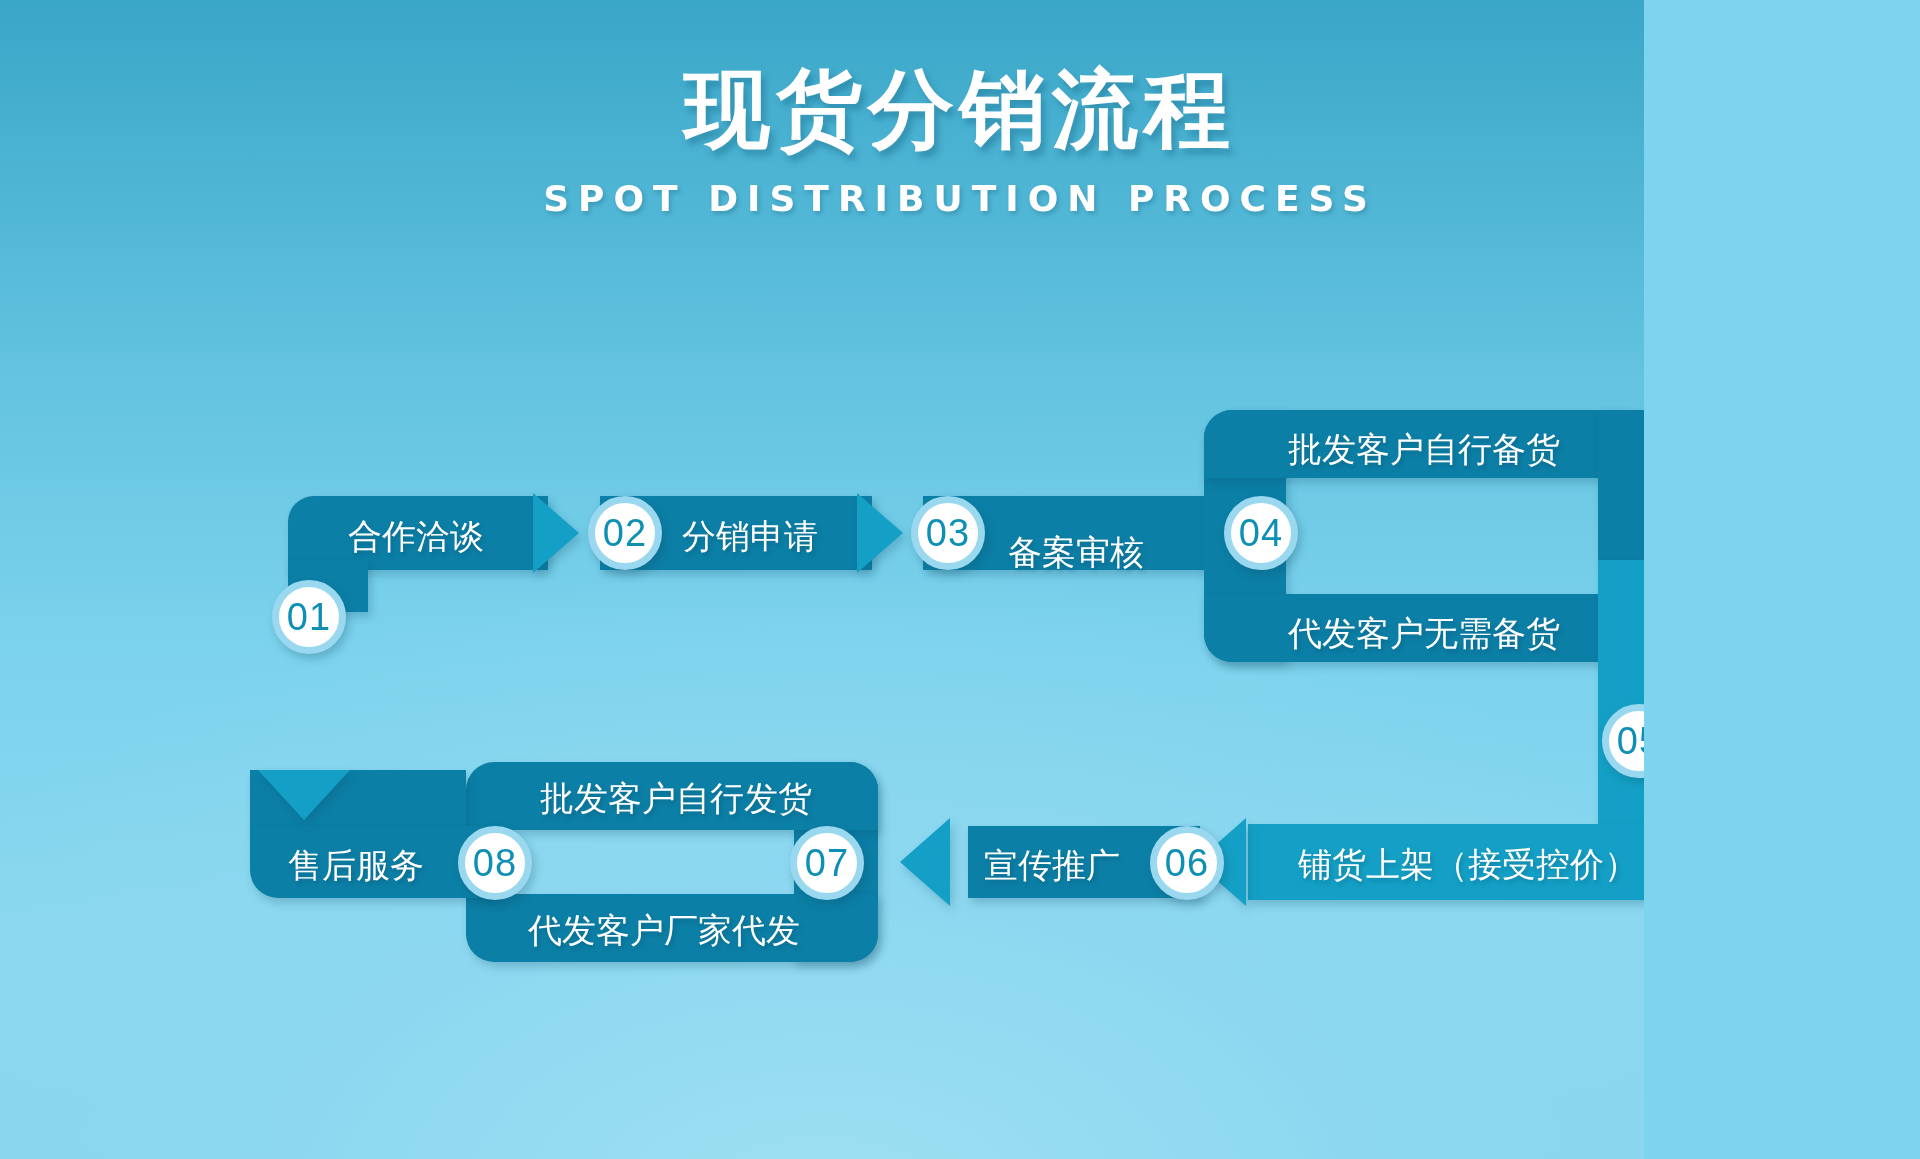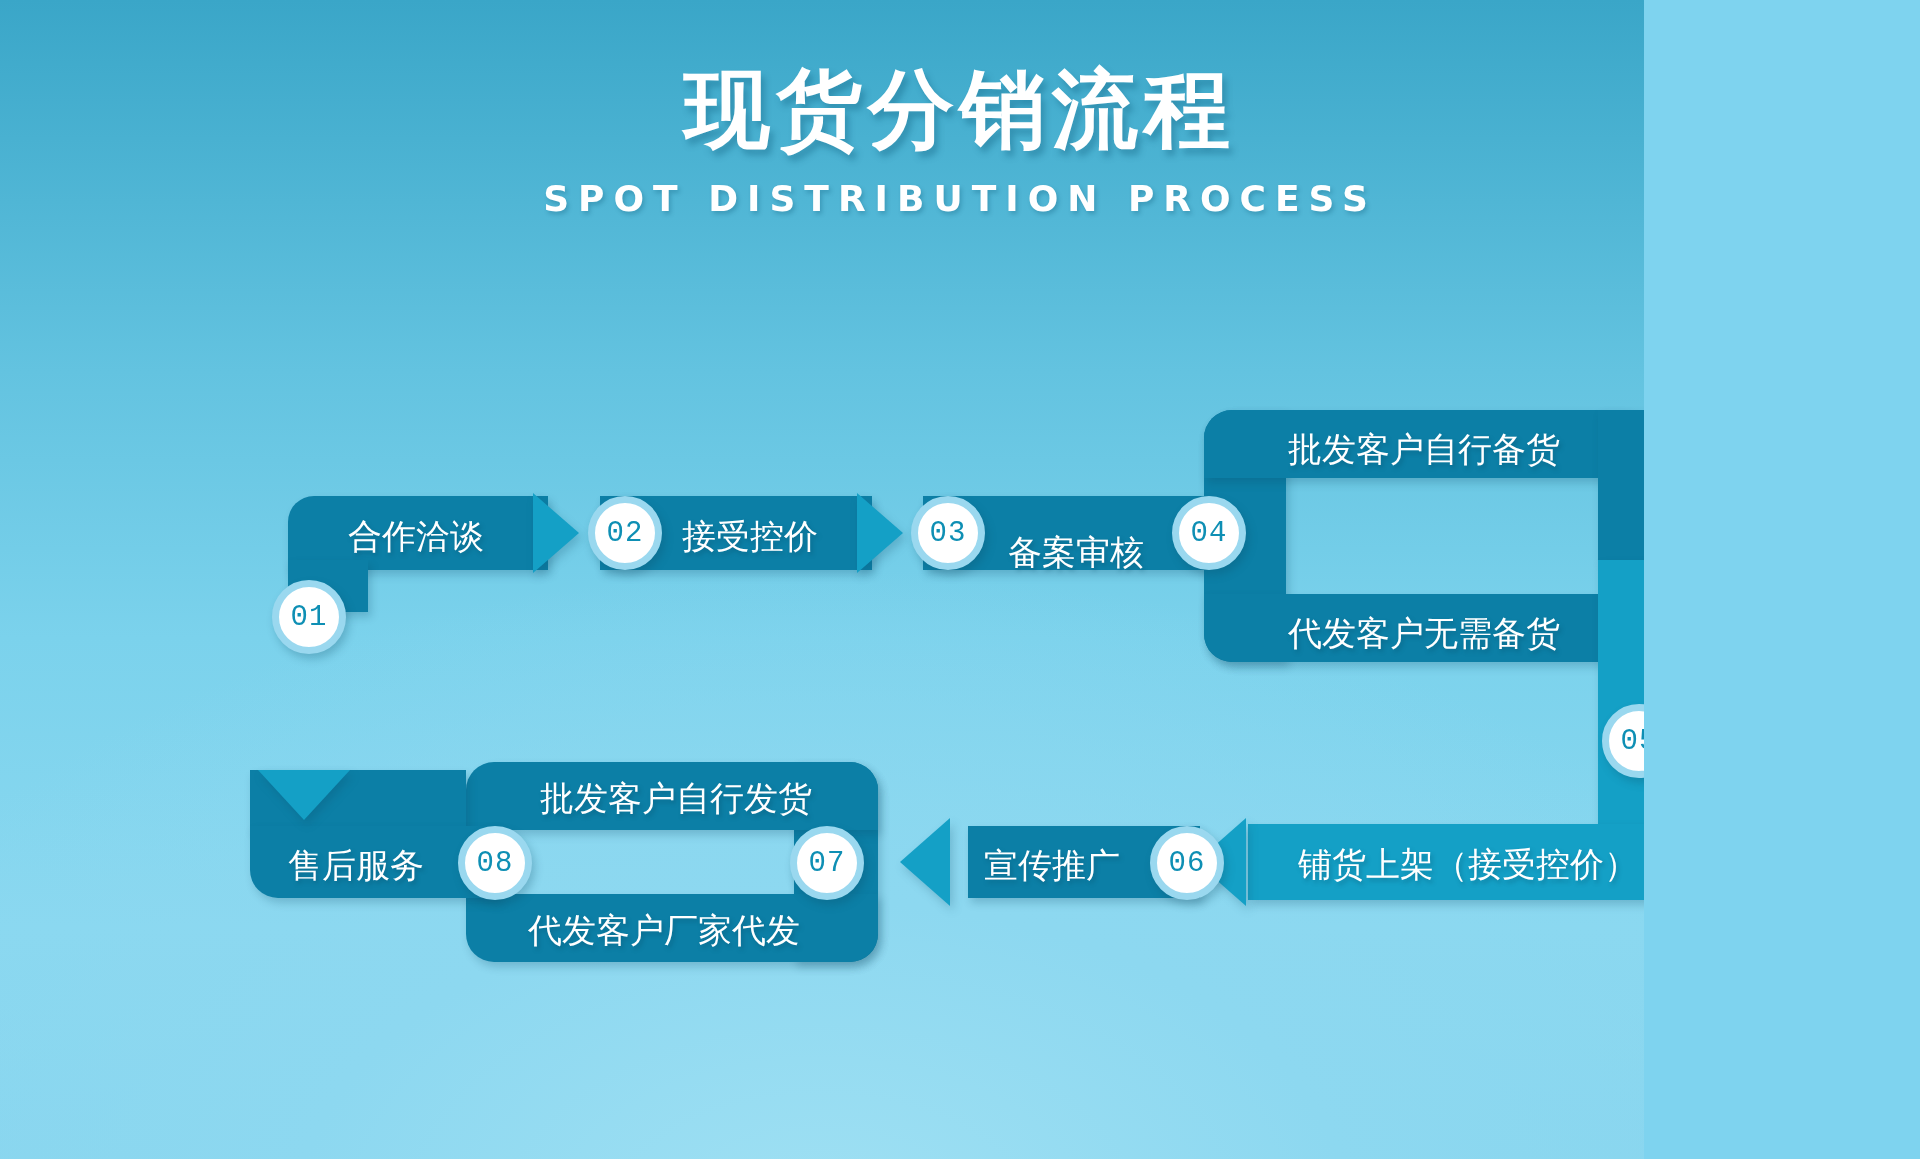--- a/index.html
+++ b/index.html
@@ -37,22 +37,22 @@
   .lbl{
     position:absolute;color:#ffffff;font-size:34px;white-space:nowrap;
     text-shadow:2px 3px 4px rgba(10,70,95,.35);
     font-family:Liberation Serif, serif;
   }
   .num{
     position:absolute;width:74px;height:74px;border-radius:50%;
     background:#ffffff;border:7px solid #9ad8ef;
     box-sizing:border-box;
     display:flex;align-items:center;justify-content:center;
-    color:#0e8fb4;font-size:29px;font-weight:400;letter-spacing:1px;
-    font-family:Liberation Mono, monospace;
+    color:#0e8fb4;font-size:38px;font-weight:400;letter-spacing:1px;
+    font-family:Liberation Sans, sans-serif;
     box-shadow:3px 5px 8px rgba(10,70,95,.25);
     z-index:6;
   }
   .arrow-r{
     position:absolute;width:0;height:0;
     border-top:40px solid transparent;border-bottom:40px solid transparent;
     border-left:46px solid #14a0c6;
     filter:drop-shadow(3px 5px 5px rgba(10,70,95,.22));
     z-index:4;
   }
@@ -82,37 +82,37 @@
   </div>
 
   <div class="bar" style="left:288px;top:496px;width:260px;height:74px;border-top-left-radius:26px;"></div>
   <div class="bar" style="left:288px;top:560px;width:80px;height:52px;border-bottom-left-radius:0;"></div>
   <div class="lbl" style="left:348px;top:514px;">合作洽谈</div>
   <div class="num" style="left:272px;top:580px;">01</div>
 
   <div class="arrow-r" style="left:533px;top:493px;"></div>
 
   <div class="bar" style="left:600px;top:496px;width:272px;height:74px;"></div>
-  <div class="lbl" style="left:682px;top:514px;">接受控价</div>
+  <div class="lbl" style="left:682px;top:514px;">分销申请</div>
   <div class="num" style="left:588px;top:496px;">02</div>
 
   <div class="arrow-r" style="left:857px;top:493px;"></div>
 
   <div class="bar" style="left:923px;top:496px;width:290px;height:74px;"></div>
   <div class="lbl" style="left:1008px;top:530px;">备案审核</div>
   <div class="num" style="left:911px;top:496px;">03</div>
 
   <div class="bar" style="left:1204px;top:410px;width:82px;height:252px;border-top-left-radius:28px;border-bottom-left-radius:28px;"></div>
 
   <div class="bar" style="left:1204px;top:410px;width:444px;height:68px;border-top-left-radius:28px;border-top-right-radius:28px;"></div>
 
   <div class="bar" style="left:1204px;top:594px;width:444px;height:68px;border-bottom-left-radius:28px;"></div>
   <div class="lbl" style="left:1288px;top:427px;">批发客户自行备货</div>
   <div class="lbl" style="left:1288px;top:611px;">代发客户无需备货</div>
-  <div class="num" style="left:1172px;top:496px;text-align:right;">04</div>
+  <div class="num" style="left:1224px;top:496px;text-align:right;">04</div>
 
   <div class="bar" style="left:1598px;top:410px;width:82px;height:150px;border-top-right-radius:28px;"></div>
 
   <div class="bar bright" style="left:1598px;top:560px;width:82px;height:300px;"></div>
 
   <div class="num" style="left:1602px;top:704px;">05</div>
 
   <div class="bar bright" style="left:1248px;top:824px;width:432px;height:76px;"></div>
   <div class="lbl" style="left:1298px;top:842px;">铺货上架（接受控价）</div>
 

